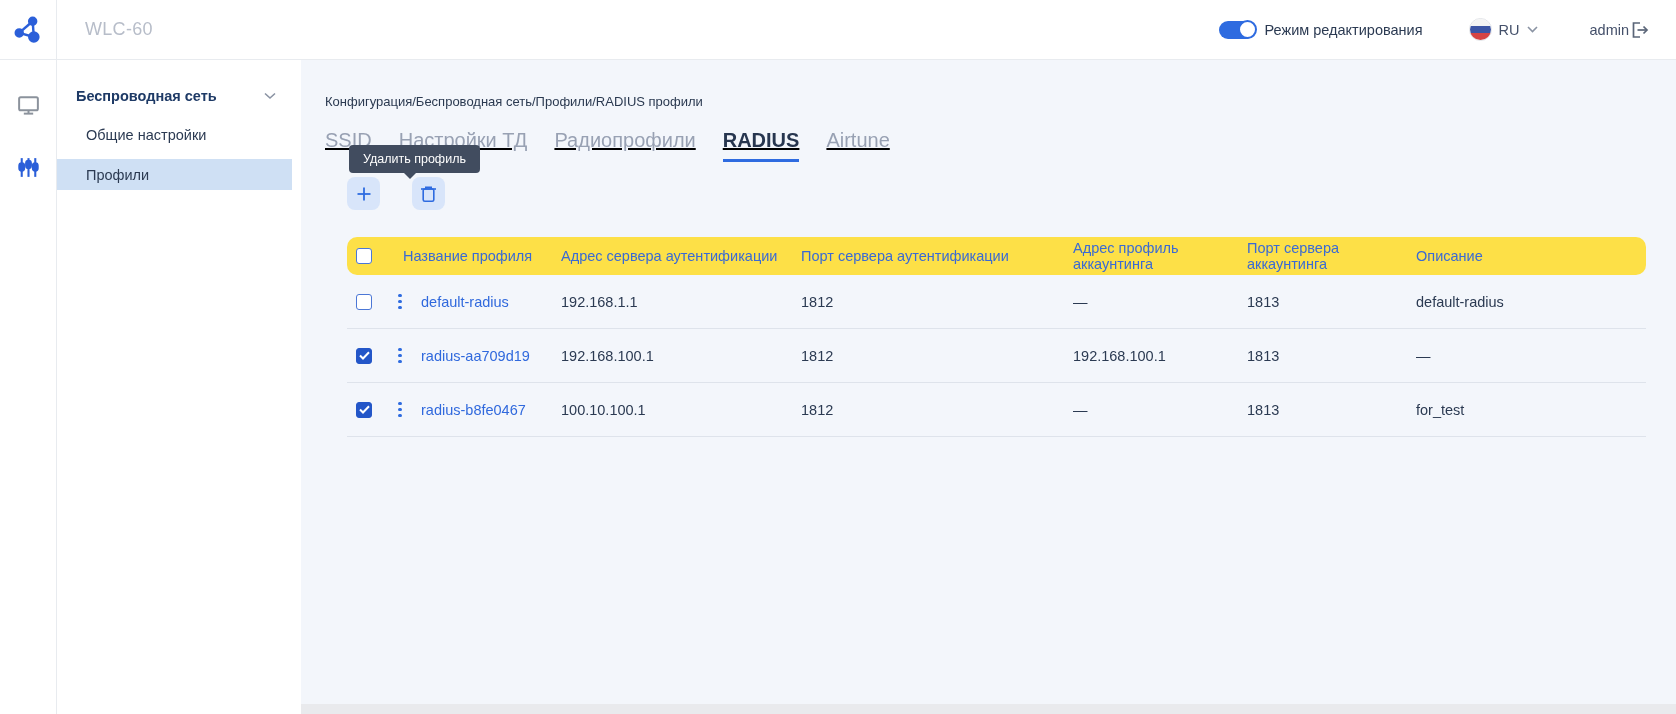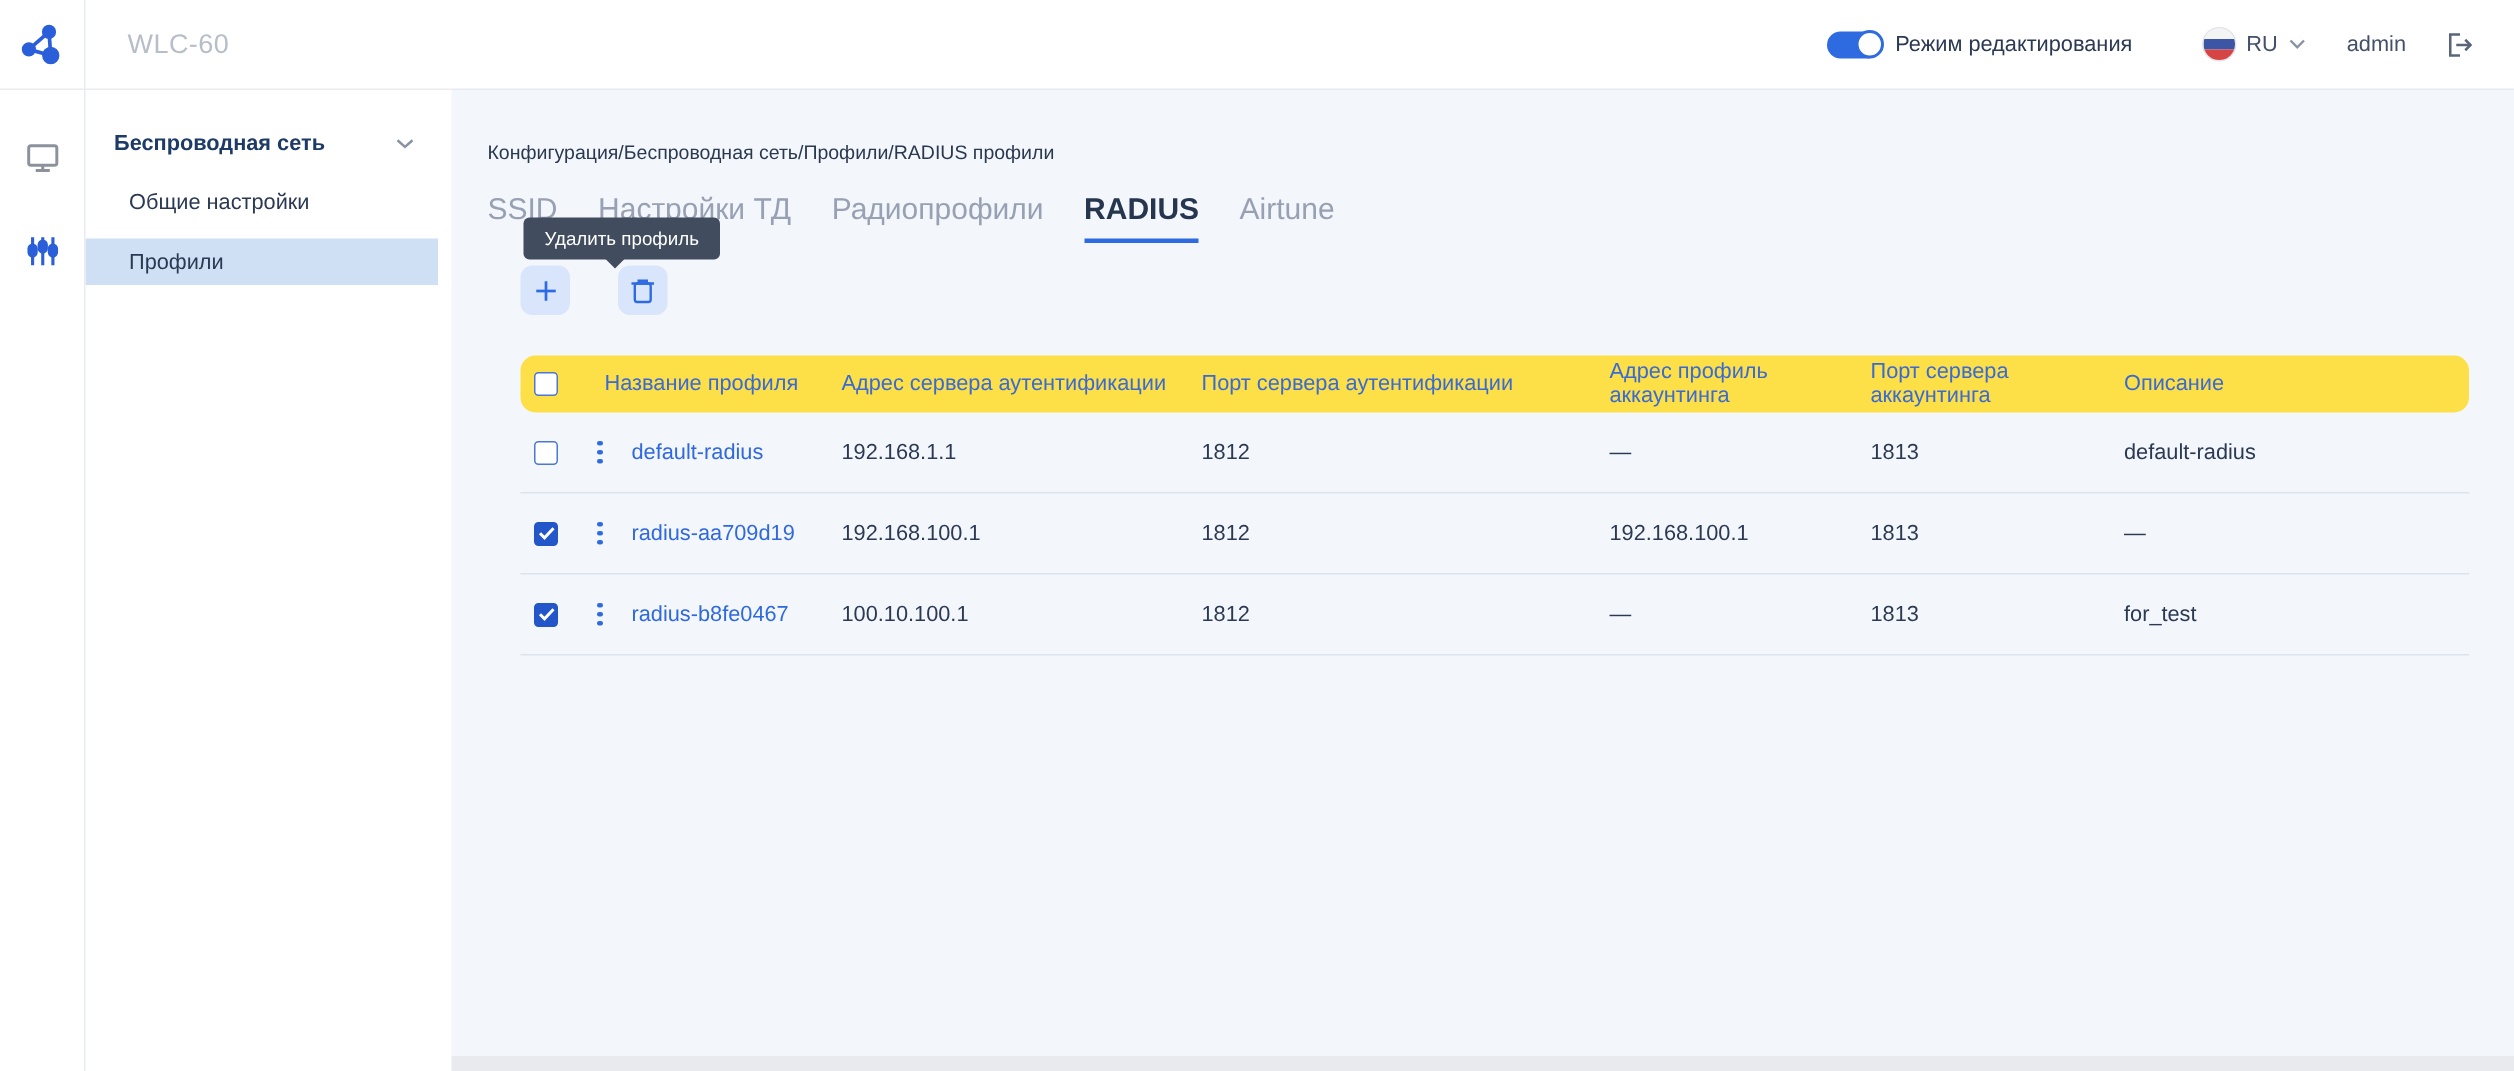--- a/index.html
+++ b/index.html
@@ -11,41 +11,41 @@
   .app-title { margin-left:28px; font-size:18px; color:#b7bdc9; letter-spacing:.3px; }
   .topbar-right { margin-left:auto; display:flex; align-items:center; padding-right:26px; }
   .toggle-wrap { display:flex; align-items:center; gap:10px; }
   .toggle { position:relative; width:36px; height:18px; background:#2e6be0; border-radius:10px; cursor:pointer; }
   .toggle .knob { position:absolute; right:-2px; top:-1px; width:19px; height:19px; border-radius:50%; background:#fff; border:2px solid #2e6be0; }
   .toggle-label { font-size:14.5px; color:#2b3a52; }
   .lang { display:flex; align-items:center; gap:7px; margin-left:46px; cursor:pointer; }
   .flag { width:23px; height:23px; border-radius:50%; overflow:hidden; border:1px solid #e2e4e8; display:flex; flex-direction:column; }
   .flag .w { flex:1; background:#f4f4f4; } .flag .b { flex:1; background:#3c55a5; } .flag .r { flex:1; background:#d64444; }
   .lang-code { font-size:14.5px; color:#44506a; }
-  .user { display:flex; align-items:center; gap:25px; margin-left:28px; }
+  .user { display:flex; align-items:center; gap:0; margin-left:52px; }
   .user-name { font-size:14.5px; color:#44506a; }
 
   
   .rail { position:absolute; left:0; top:60px; width:57px; height:654px; background:#fff; border-right:1px solid #e8ebef; z-index:5; }
   .rail-item { width:57px; height:46px; display:flex; align-items:center; justify-content:center; cursor:pointer; }
   .rail-item.monitoring { margin-top:22px; }
   .rail-item.config { margin-top:16px; }
   .rail-indicator { position:absolute; left:57px; top:85px; width:5px; height:36px; background:#2e6be0; border-radius:0 2px 2px 0; }
 
   
   .nav { position:absolute; left:48px; top:60px; width:244px; height:654px; background:#fff; padding-top:22px; z-index:4; }
   .nav-group-header { display:flex; align-items:center; padding:6px 16px 6px 28px; cursor:pointer; }
   .nav-group-title { font-size:14.5px; font-weight:700; color:#1e3a66; flex:1; }
   .nav-item { height:31px; display:flex; align-items:center; padding-left:38px; font-size:14.5px; color:#2b3a52; cursor:pointer; margin-top:9px; }
   .nav-item.active { background:#cfe0f4; }
 
   
   .main { position:absolute; left:301px; top:60px; width:1375px; height:654px; background:#f3f6fb; padding:34px 0 0 24px; }
   .breadcrumb { font-size:13px; color:#2a3950; }
-  .tabs { display:flex; gap:27px; margin-top:20px; align-items:flex-end; }
+  .tabs { display:flex; gap:27px; margin-top:20px; align-items:flex-end;text-decoration:underline; }
   .tab { font-size:20px; font-weight:500; color:#98a1b3; padding-bottom:7px; border-bottom:3px solid transparent; cursor:pointer; }
   .tab.active { color:#27364f; font-weight:700; border-bottom-color:#2e6be0; }
 
   .toolbar { position:relative; margin:15px 0 0 22px; display:flex; gap:32px; }
   .icon-btn { width:33px; height:33px; border:none; border-radius:8px; background:#d8e5fa; color:#2e6be0; display:flex; align-items:center; justify-content:center; cursor:pointer; }
   .tooltip { position:absolute; left:2px; top:-4px; transform:translateY(-100%); background:#414c5f; color:#fff; font-size:12.5px; padding:7px 14px; border-radius:4px; white-space:nowrap; z-index:6; }
   .tooltip .caret { position:absolute; left:54px; bottom:-6px; width:0; height:0; border-left:7px solid transparent; border-right:7px solid transparent; border-top:7px solid #414c5f; }
 
   
   .table { margin:27px 0 0 22px; width:1299px; }

